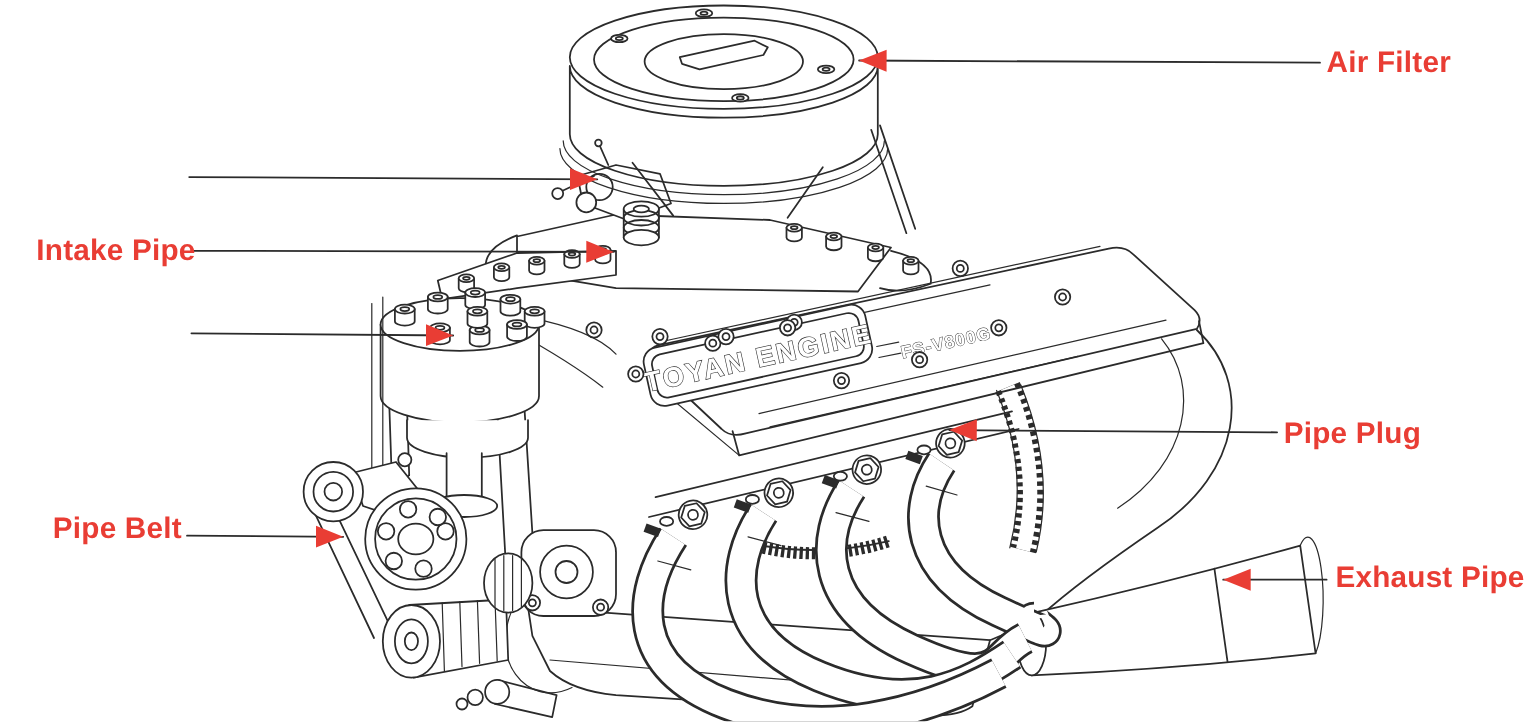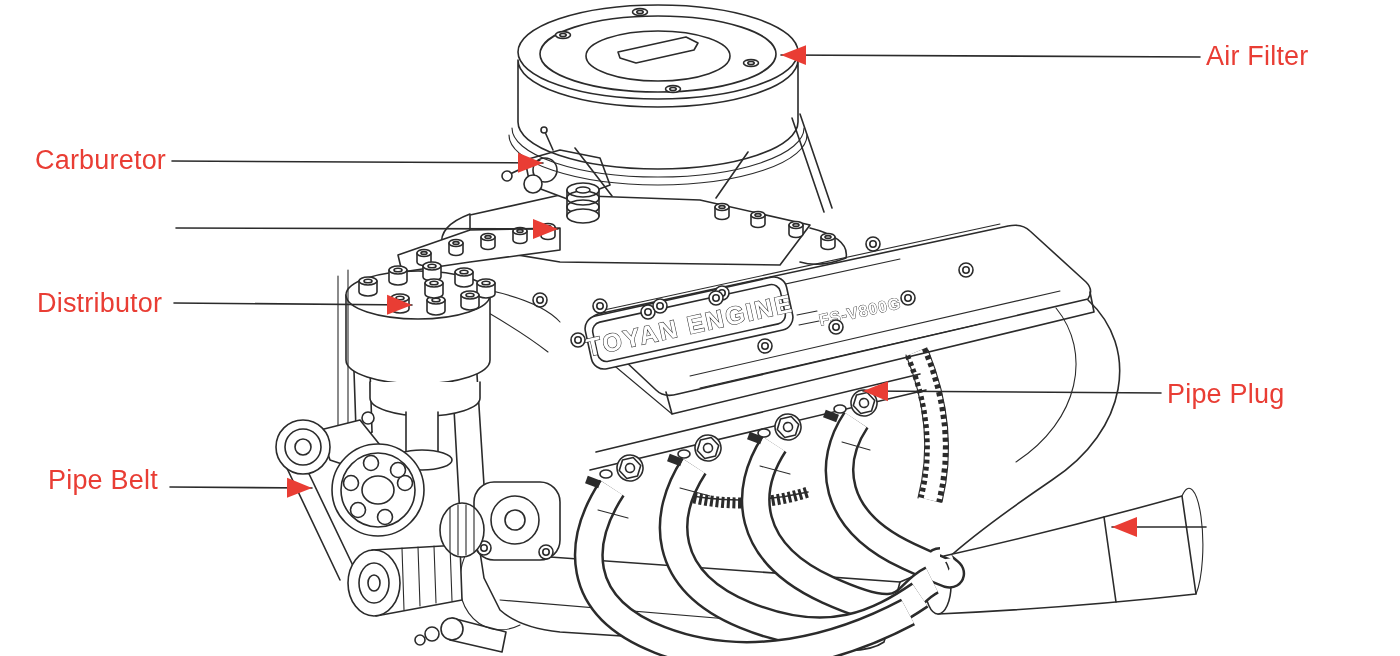--- a/index.html
+++ b/index.html
@@ -9,21 +9,21 @@
   }
   html,body{margin:0;padding:0;background:var(--background);}
   .stage{
     position:relative;width:1400px;height:656px;overflow:hidden;
     background:var(--background);
     font-family:"Liberation Sans", sans-serif;
   }
   .stage svg{position:absolute;left:0;top:0;}
   .part-label{
     position:absolute;color:var(--label-red);
-    font-size:27px;font-weight:400;line-height:1.05;white-space:nowrap;
+    font-size:27px;font-weight:700;line-height:1.05;white-space:nowrap;
     letter-spacing:0.2px;
   }
   
   #engine-art path,#engine-art circle,#engine-art ellipse,#engine-art line,
   #engine-art polyline,#engine-art polygon,#engine-art rect{
     fill:none;stroke:var(--ink);stroke-width:1.6;
     stroke-linejoin:round;stroke-linecap:round;
   }
   #engine-art .w{fill:#fff;}
   #engine-art .ink-fill{fill:var(--ink);stroke:none;}
@@ -292,17 +292,17 @@
       <line x1="172" y1="161" x2="543" y2="163" marker-end="url(#arrowhead)"></line>
       <line x1="176" y1="228" x2="558" y2="229" marker-end="url(#arrowhead)"></line>
       <line x1="174" y1="303" x2="412" y2="305" marker-end="url(#arrowhead)"></line>
       <line x1="1161" y1="393" x2="863" y2="391" marker-end="url(#arrowhead)"></line>
       <line x1="170" y1="487" x2="312" y2="488" marker-end="url(#arrowhead)"></line>
       <line x1="1206" y1="527" x2="1112" y2="527" marker-end="url(#arrowhead)"></line>
     </g>
   </svg>
 
   <div class="part-label" style="left:1206px;top:42px">Air Filter</div>
-  <div class="part-label" style="left:35px;top:146px">Carburetor</div>
-  <div class="part-label" style="left:37px;top:289px">Distributor</div>
+  <div class="part-label" style="left:33px;top:213px">Intake Pipe</div>
   <div class="part-label" style="left:1167px;top:380px">Pipe Plug</div>
   <div class="part-label" style="left:48px;top:466px">Pipe Belt</div>
+  <div class="part-label" style="left:1214px;top:511px">Exhaust Pipe</div>
 </div>
 
 </body></html>

